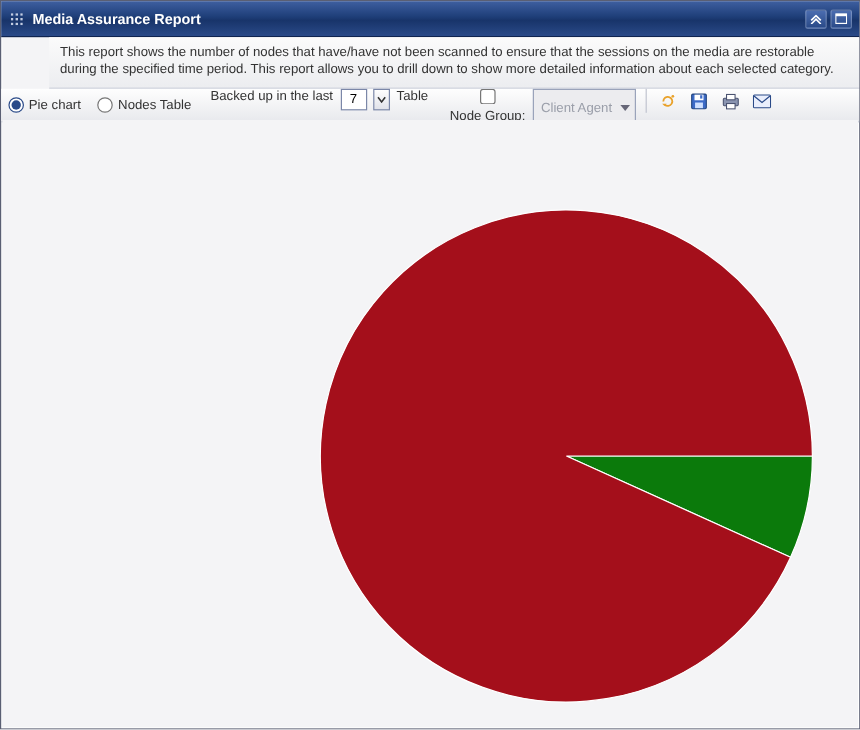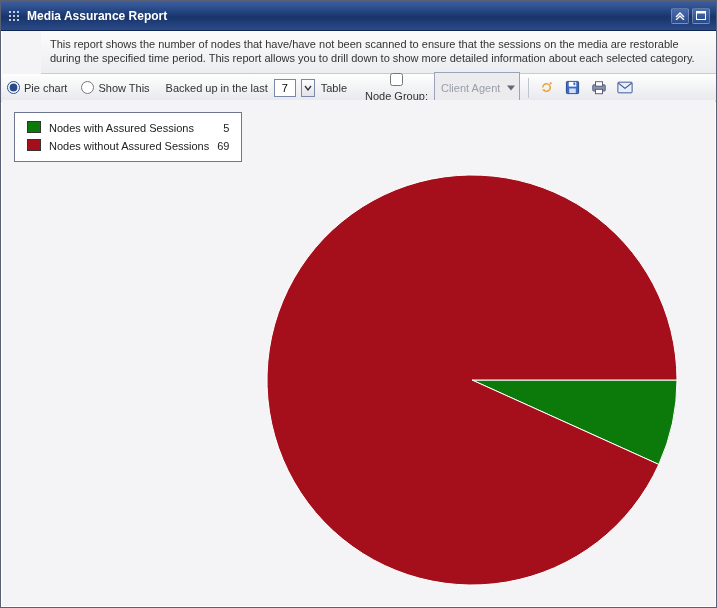--- a/index.html
+++ b/index.html
@@ -51,21 +51,20 @@
     padding: 6px 9px 8px 9px;
     line-height: 14px;
     color: #333;
     margin-left: 40px;
   }
   .toolbar {
     height: 28px;
     border-bottom: 1px solid #c7cbd6;
     background: linear-gradient(#fefefe,#e8e9ed);
     display: flex;
-    align-items: center;
     padding: 0 6px;
     gap: 6px;
     font-size: 11px;
     color: #333;
   }
   .toolbar label { display: inline-flex; align-items: center; gap: 4px; }
   .toolbar .divider {
     width: 1px; height: 20px;
     background: #c0c4cf;
     margin: 0 2px;
@@ -180,21 +179,21 @@
 
   <div class="desc">This report shows the number of nodes that have/have not been scanned to ensure that the sessions on the media are restorable during the specified time period. This report allows you to drill down to show more detailed information about each selected category.</div>
 
   <div class="toolbar">
     <label>
       <input type="radio" name="view" checked="" style="">
       <span>Pie chart</span>
     </label>
     <label style="margin-left:8px;">
       <input type="radio" name="view" style="">
-      <span>Show This</span>
+      <span>Nodes Table</span>
     </label>
 
     <span style="margin-left:10px;">Backed up in the last</span>
     <input class="days-input" value="7" style="">
     <span class="spin-btn">
       <svg width="8" height="6" viewBox="0 0 8 6">
         <path d="M1 1 L4 5 L7 1" fill="none" stroke="#333" stroke-width="1.3"></path>
       </svg>
     </span>
     <span>Table</span>
@@ -234,36 +233,20 @@
     <span class="icon-btn">
       <svg width="16" height="13" viewBox="0 0 18 14">
         <rect x="1" y="1" width="16" height="12" rx="1" fill="#e9eefc" stroke="#2a4a88"></rect>
         <path d="M1.5 2 L9 8 L16.5 2" fill="none" stroke="#2a4a88" stroke-width="1.2"></path>
       </svg>
     </span>
   </div>
 
   <div class="content">
 
-    <div class="legend">
-      <table>
-        <tbody>
-            <tr>
-          <td><span class="swatch" style="background:#0b7a0b"></span></td>
-          <td>Nodes with Assured Sessions</td>
-          <td style="text-align:right;">5</td>
-        </tr>
-        <tr>
-          <td><span class="swatch" style="background:#a40f1b"></span></td>
-          <td>Nodes without Assured Sessions</td>
-          <td style="text-align:right;">69</td>
-        </tr>
-      </tbody>
-        </table>
-    </div>
 
     <div class="chart-area">
       <svg id="pie-svg" width="420" height="420" viewBox="0 0 420 420">
           <path d="M 210 210 L 415 210 A 205 205 0 0 1 396.8018405295678 294.4397558900185 Z" fill="#0b7a0b" stroke="#ffffff" stroke-width="1"></path>
           <path d="M 210 210 L 396.8018405295678 294.4397558900185 A 205 205 0 1 1 415 209.99999999999994 Z" fill="#a40f1b" stroke="#ffffff" stroke-width="1"></path>
         </svg>
     </div>
 
   </div>
 

